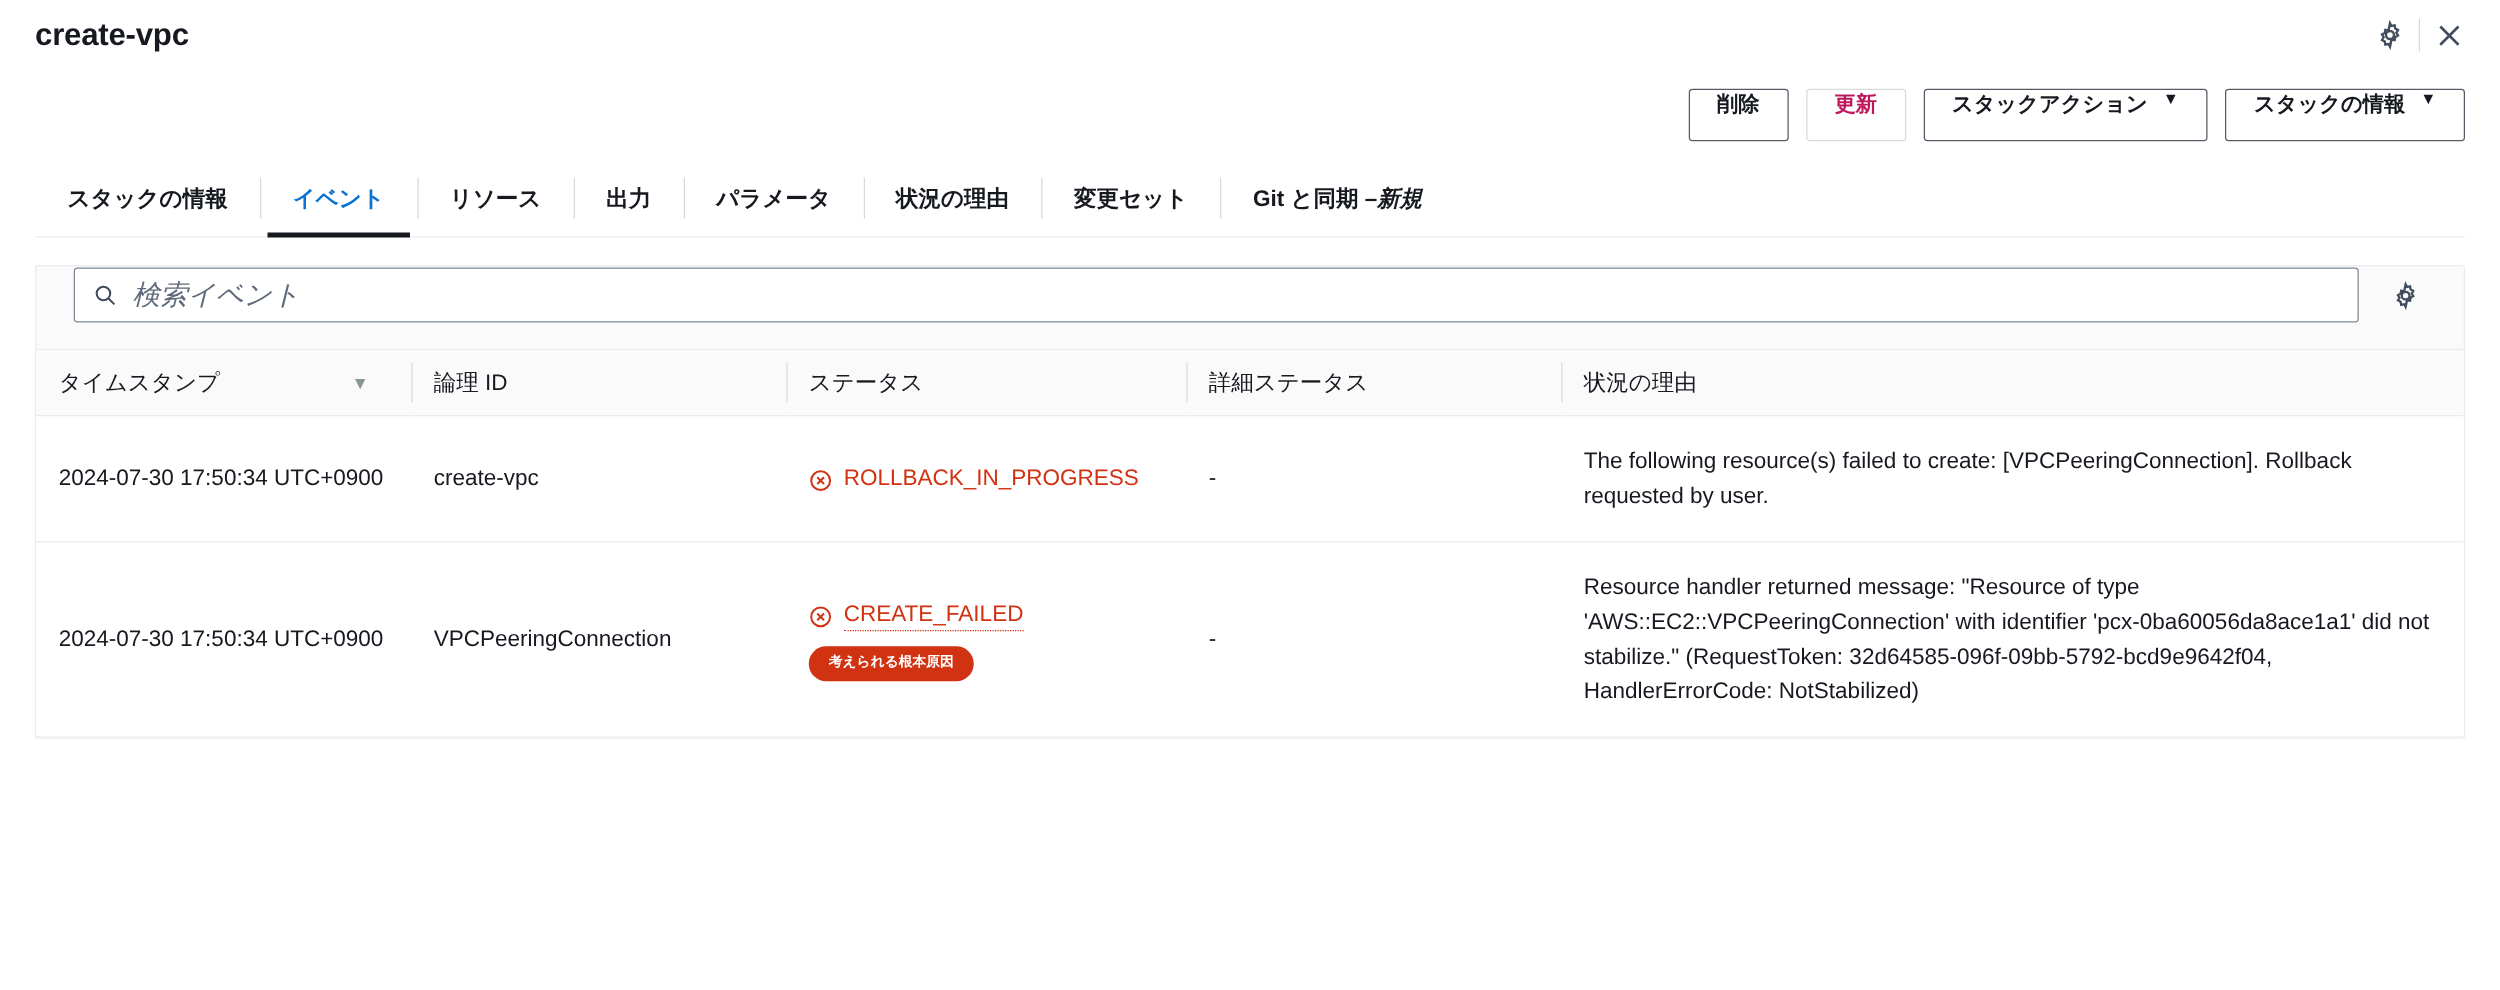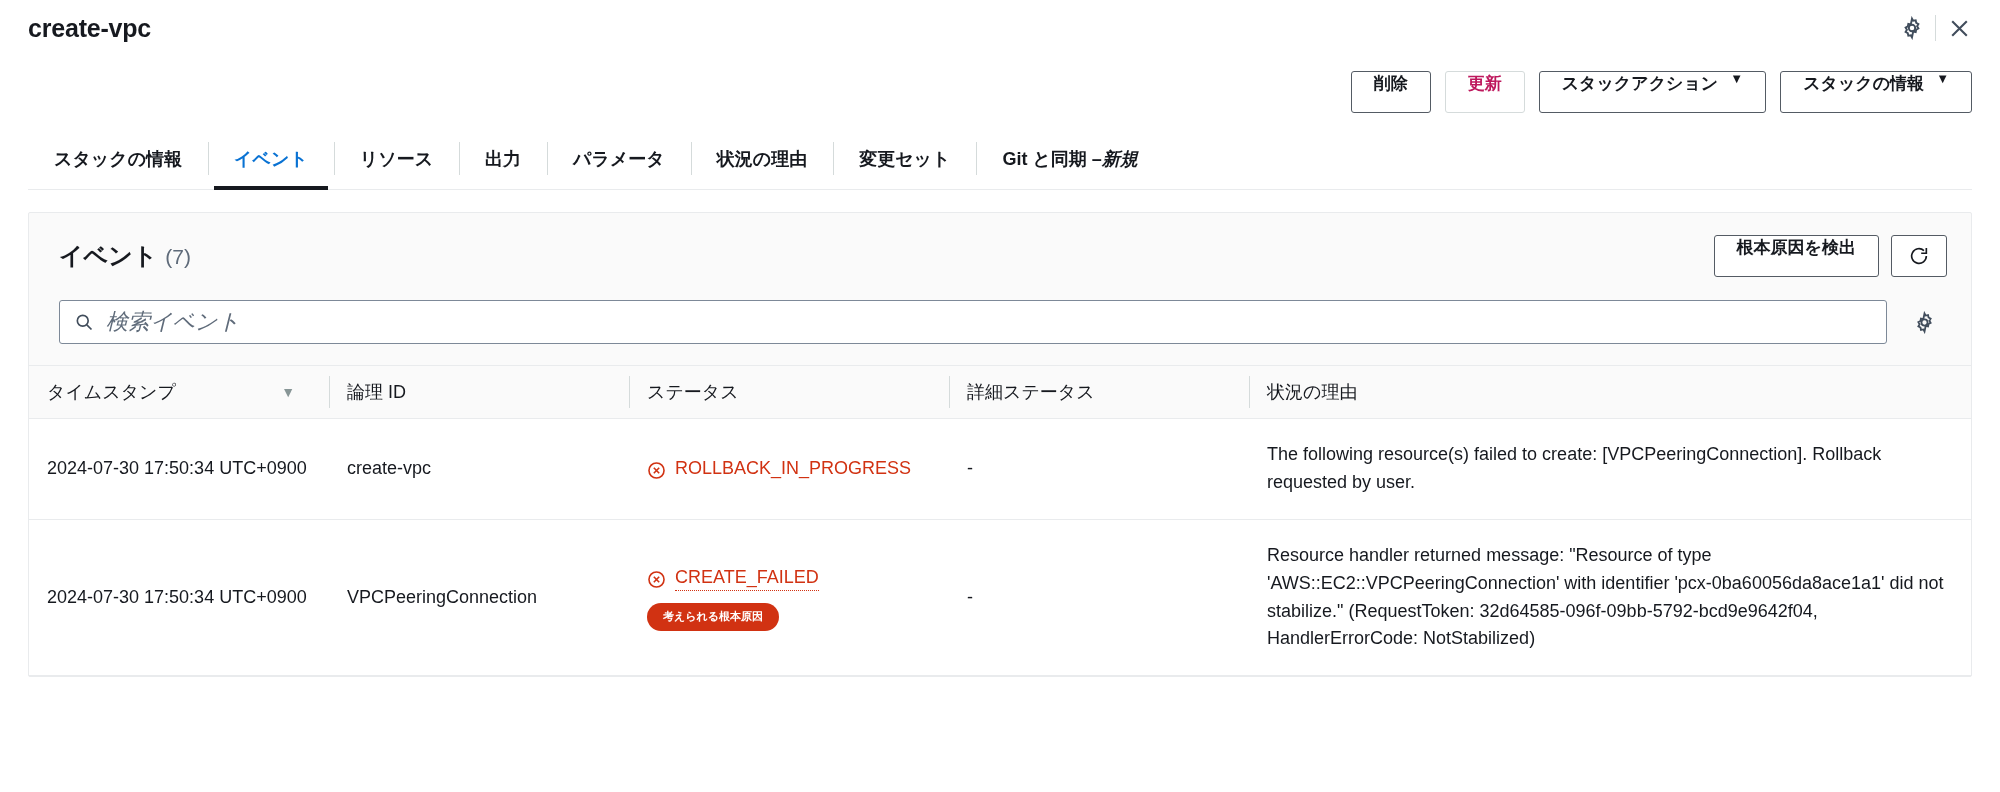--- a/index.html
+++ b/index.html
@@ -312,36 +312,20 @@
     <span>変更セット</span>
   </div>
   <div class="tab">
     <span>Git と同期 – </span>
       <span class="new-italic">新規</span>
   </div>
 </div>
 
 <div class="panel">
 
-  <div class="panel-head">
-    <div class="panel-title">
-      <span>イベント</span><span class="count">(7)</span>
-    </div>
-    <div class="panel-head-actions">
-      <button class="btn">
-        <span>根本原因を検出</span>
-      </button>
-      <button class="btn-sq">
-        <svg width="22" height="22" viewBox="0 0 24 24" fill="none" stroke="currentColor" stroke-width="1.8">
-          <path d="M20 12a8 8 0 1 1-2.6-5.9"></path>
-          <path d="M20 3.4V9h-5.6"></path>
-        </svg>
-      </button>
-    </div>
-  </div>
 
   <div class="search-row">
     <div class="search-box">
       <svg width="20" height="20" viewBox="0 0 24 24" fill="none" stroke="#414d5c" stroke-width="2">
         <circle cx="10.5" cy="10.5" r="6.5"></circle>
         <path d="M15.4 15.4 L21 21"></path>
       </svg>
       <input type="text" placeholder="検索イベント" style="">
     </div>
     <button class="icon-btn">

